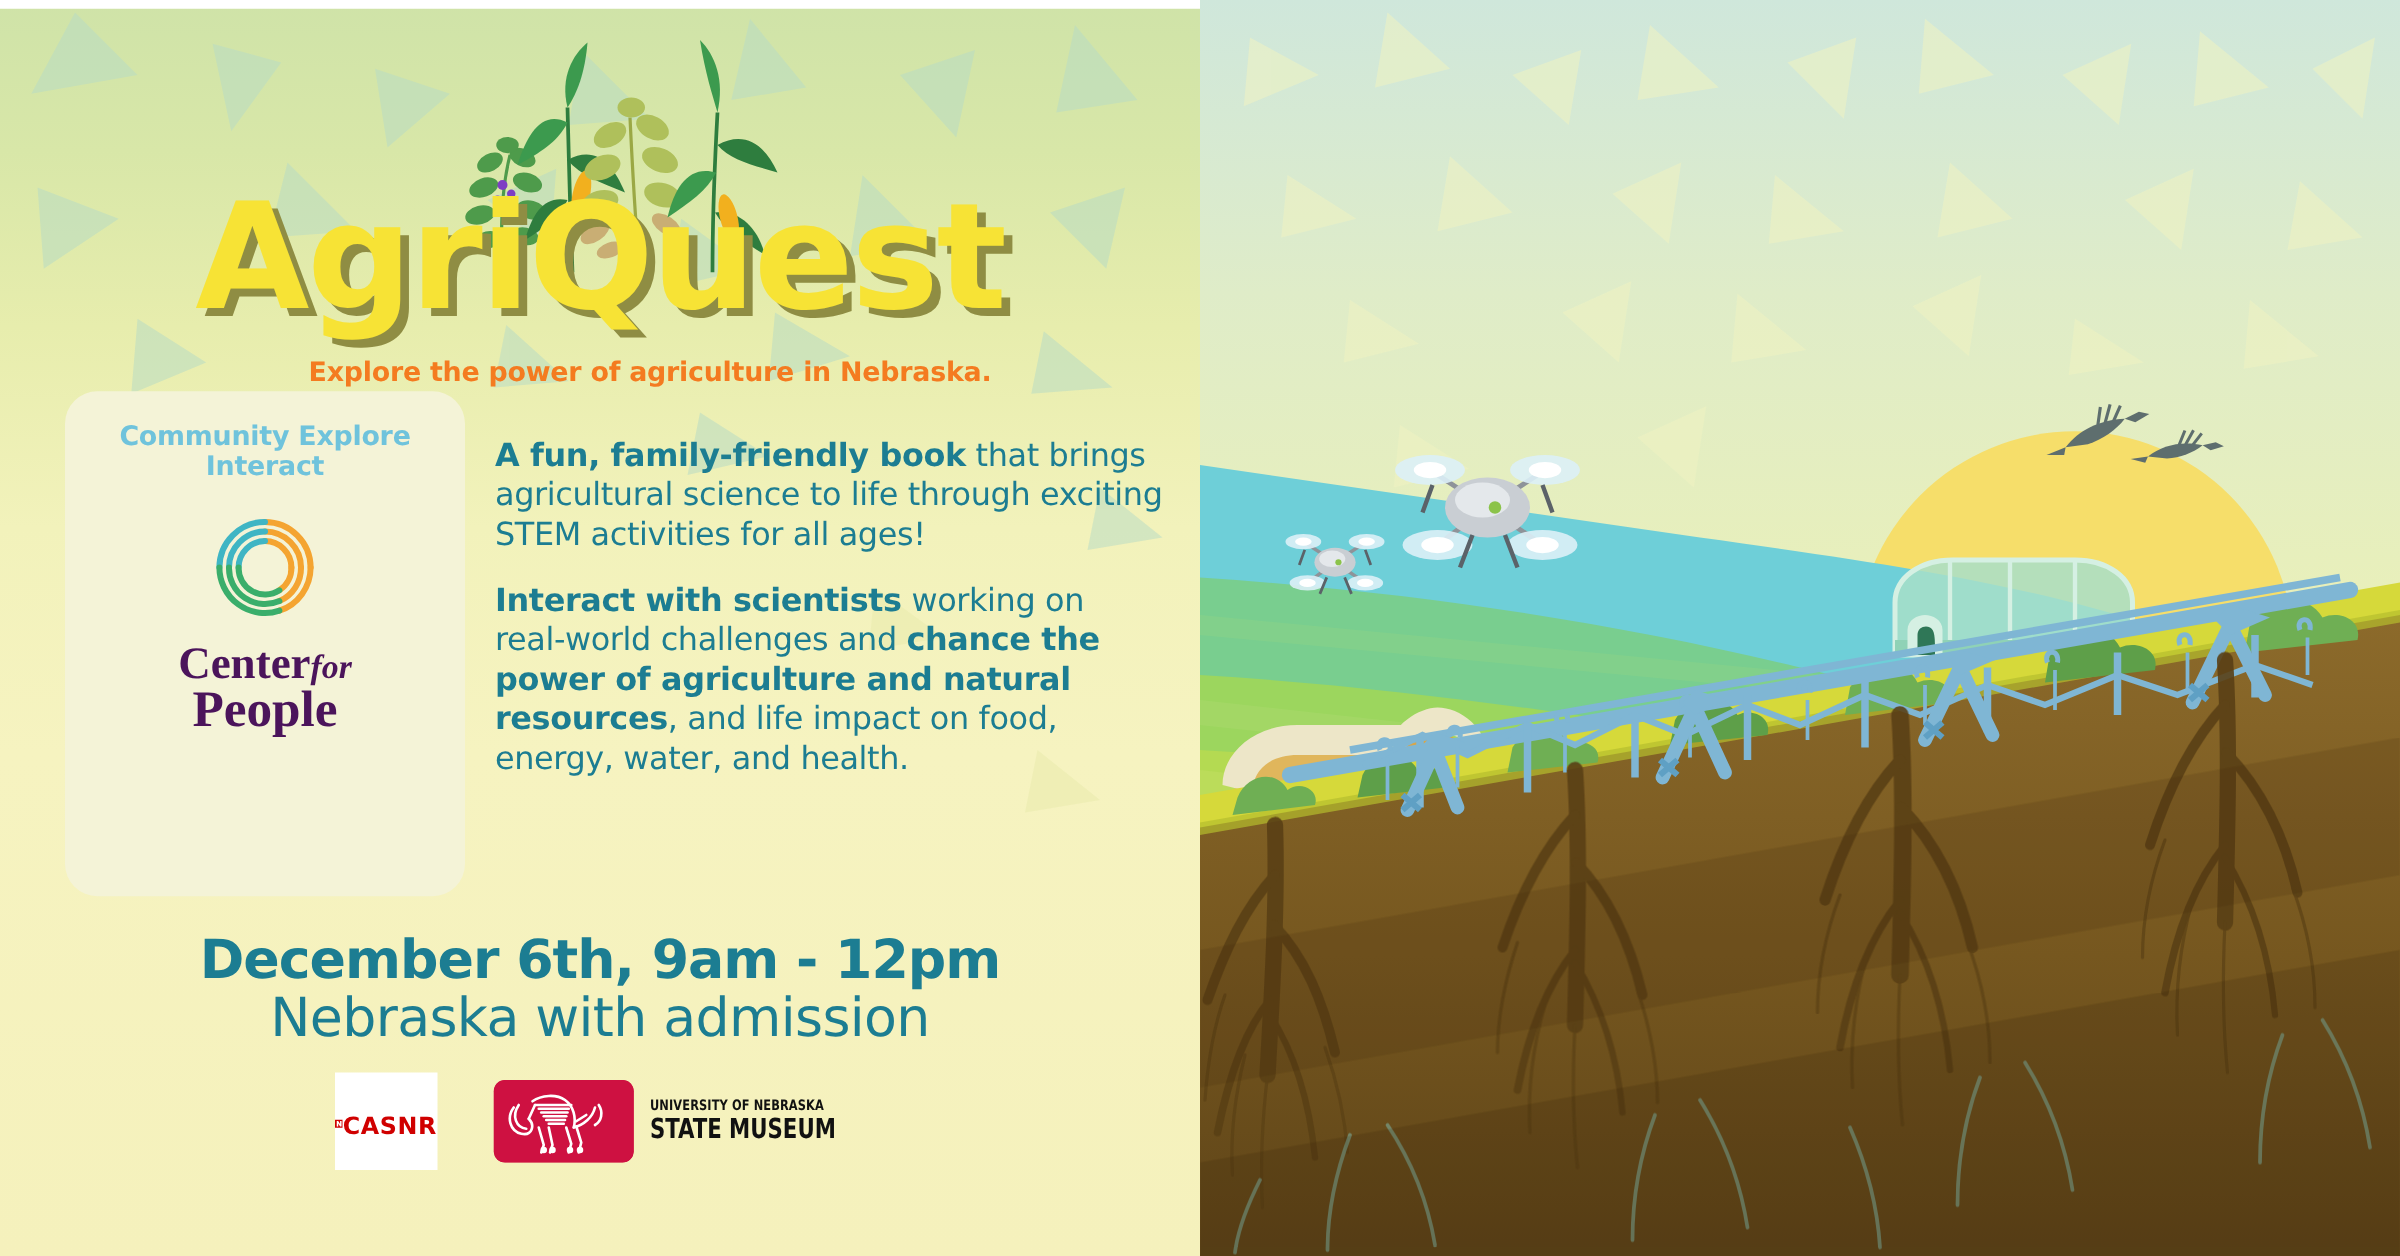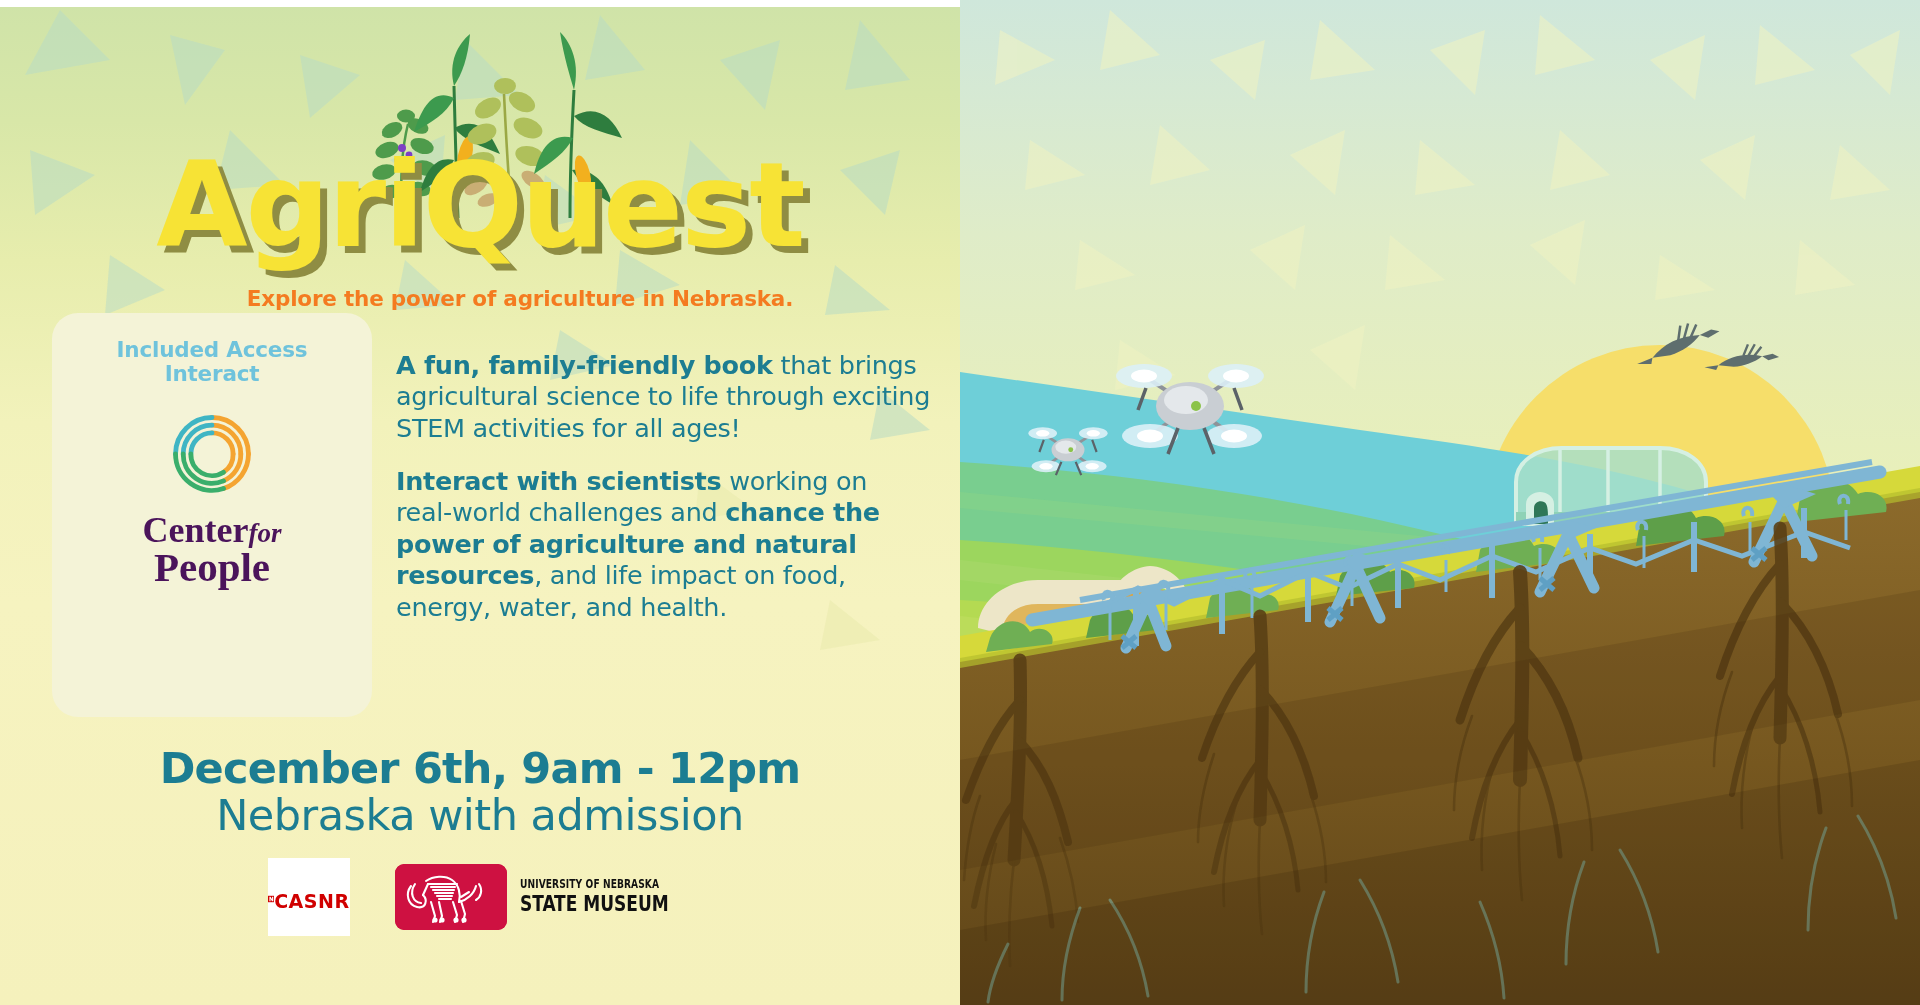--- a/index.html
+++ b/index.html
@@ -184,21 +184,21 @@
           <path d="M242 142 C262 140 276 154 282 176 C266 166 250 156 242 142 Z" fill="#2E7D3E"></path>
           <ellipse cx="253" cy="146" rx="7" ry="19" fill="#F2B01E" transform="rotate(-14 253 146)"></ellipse>
         </g>
       </svg>
 
       <div id="title-word">AgriQuest</div>
       <div id="title-tagline">Explore the power of agriculture in Nebraska.</div>
     </div>
 
     <div id="cap-card">
-      <div class="cap-heading">Included Access</div>
+      <div class="cap-heading">Community Explore</div>
       <div class="cap-heading">Interact</div>
 
       <svg id="cap-logo-mark" viewBox="0 0 100 100">
         <g fill="none" stroke-linecap="round">
           <path d="M50 12 A38 38 0 0 1 88 50" stroke="#F4A431" stroke-width="5"></path>
           <path d="M50 20 A30 30 0 0 1 80 50" stroke="#F4A431" stroke-width="5"></path>
           <path d="M50 28 A22 22 0 0 1 72 50" stroke="#F4A431" stroke-width="5"></path>
           <path d="M88 50 A38 38 0 0 1 62 86" stroke="#F4A431" stroke-width="5"></path>
           <path d="M80 50 A30 30 0 0 1 62 78" stroke="#F4A431" stroke-width="5"></path>
           <path d="M72 50 A22 22 0 0 1 62 69" stroke="#F4A431" stroke-width="5"></path>

